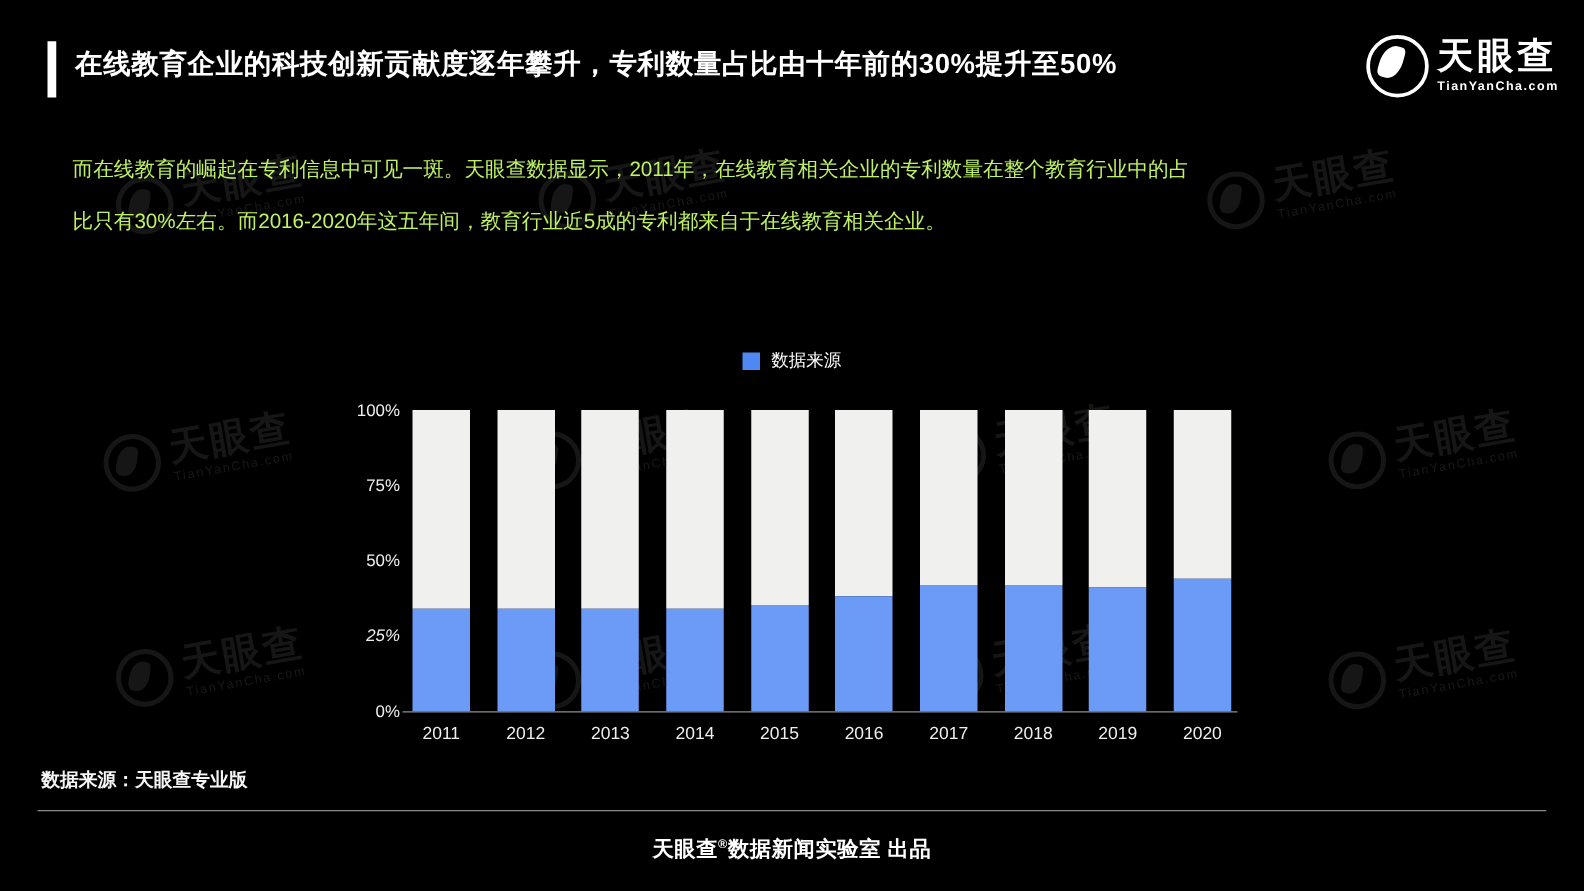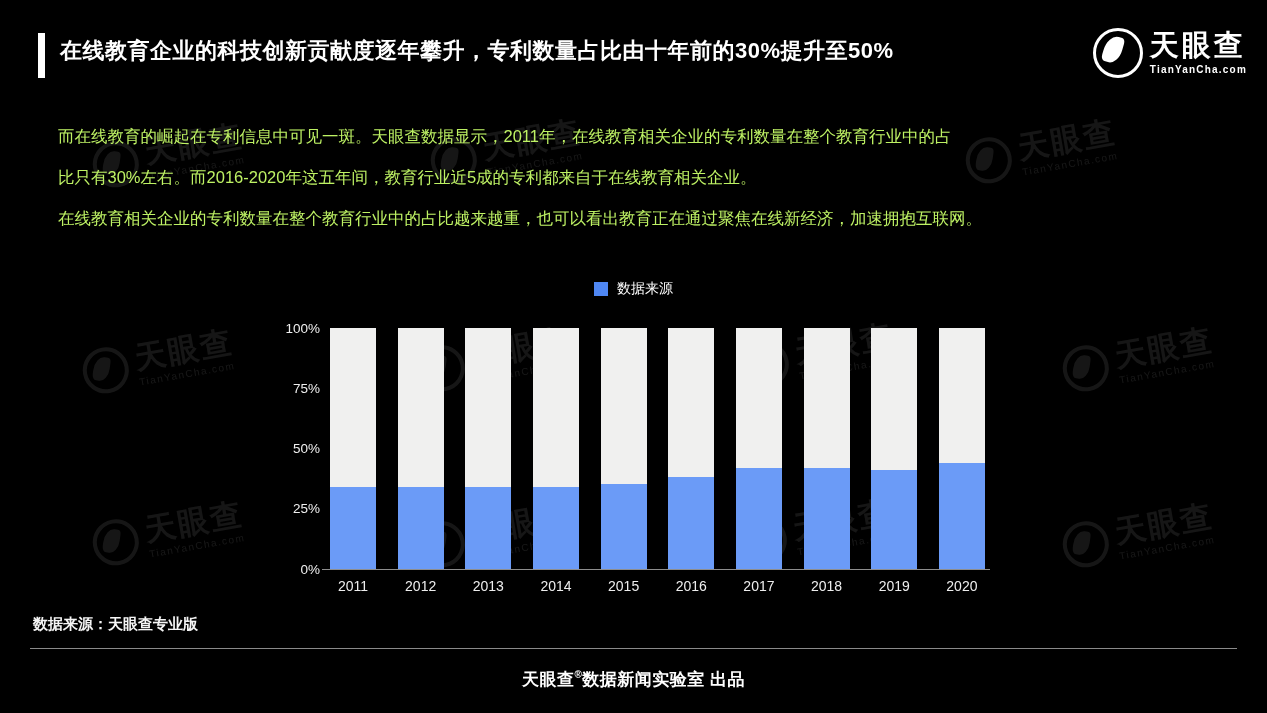--- a/index.html
+++ b/index.html
@@ -223,33 +223,32 @@
       <div class="logo-text">
         <div class="logo-cn">天眼查</div>
         <div class="logo-en">TianYanCha.com</div>
       </div>
     </div>
   </div>
 
   <div class="body-copy">
     <p>而在线教育的崛起在专利信息中可见一斑。天眼查数据显示，2011年，在线教育相关企业的专利数量在整个教育行业中的占</p>
     <p>比只有30%左右。而2016-2020年这五年间，教育行业近5成的专利都来自于在线教育相关企业。</p>
-    <p>在线教育相关企业的专利数量在整个教育行业中的占比越来越重，也可以看出教育正在通过聚焦在线新经济，加速拥抱互联网。</p>
   </div>
 
   <div class="chart-block">
     <div class="legend">
       <span class="legend-swatch"></span>
       <span class="legend-label">数据来源</span>
     </div>
 
     <div class="plot">
       <div class="axis-labels" id="y-axis">
           <div class="ytick" style="top: 318.5px;">0%</div>
-          <div class="ytick" style="top: 258.375px;">25%</div>
+          <div class="ytick" style="top: 258.375px; font-style: italic;">25%</div>
           <div class="ytick" style="top: 198.25px;">50%</div>
           <div class="ytick" style="top: 138.125px;">75%</div>
           <div class="ytick" style="top: 78px;">100%</div>
         </div>
       <div class="baseline"></div>
       <div class="bars" id="bars">
           <div class="bar-col">
             <div class="bar-rest" style="height: 66%; background: rgb(240, 240, 239);"></div>
             <div class="bar-value" style="height: 34%; background: rgb(107, 155, 247);"></div>
           </div>

